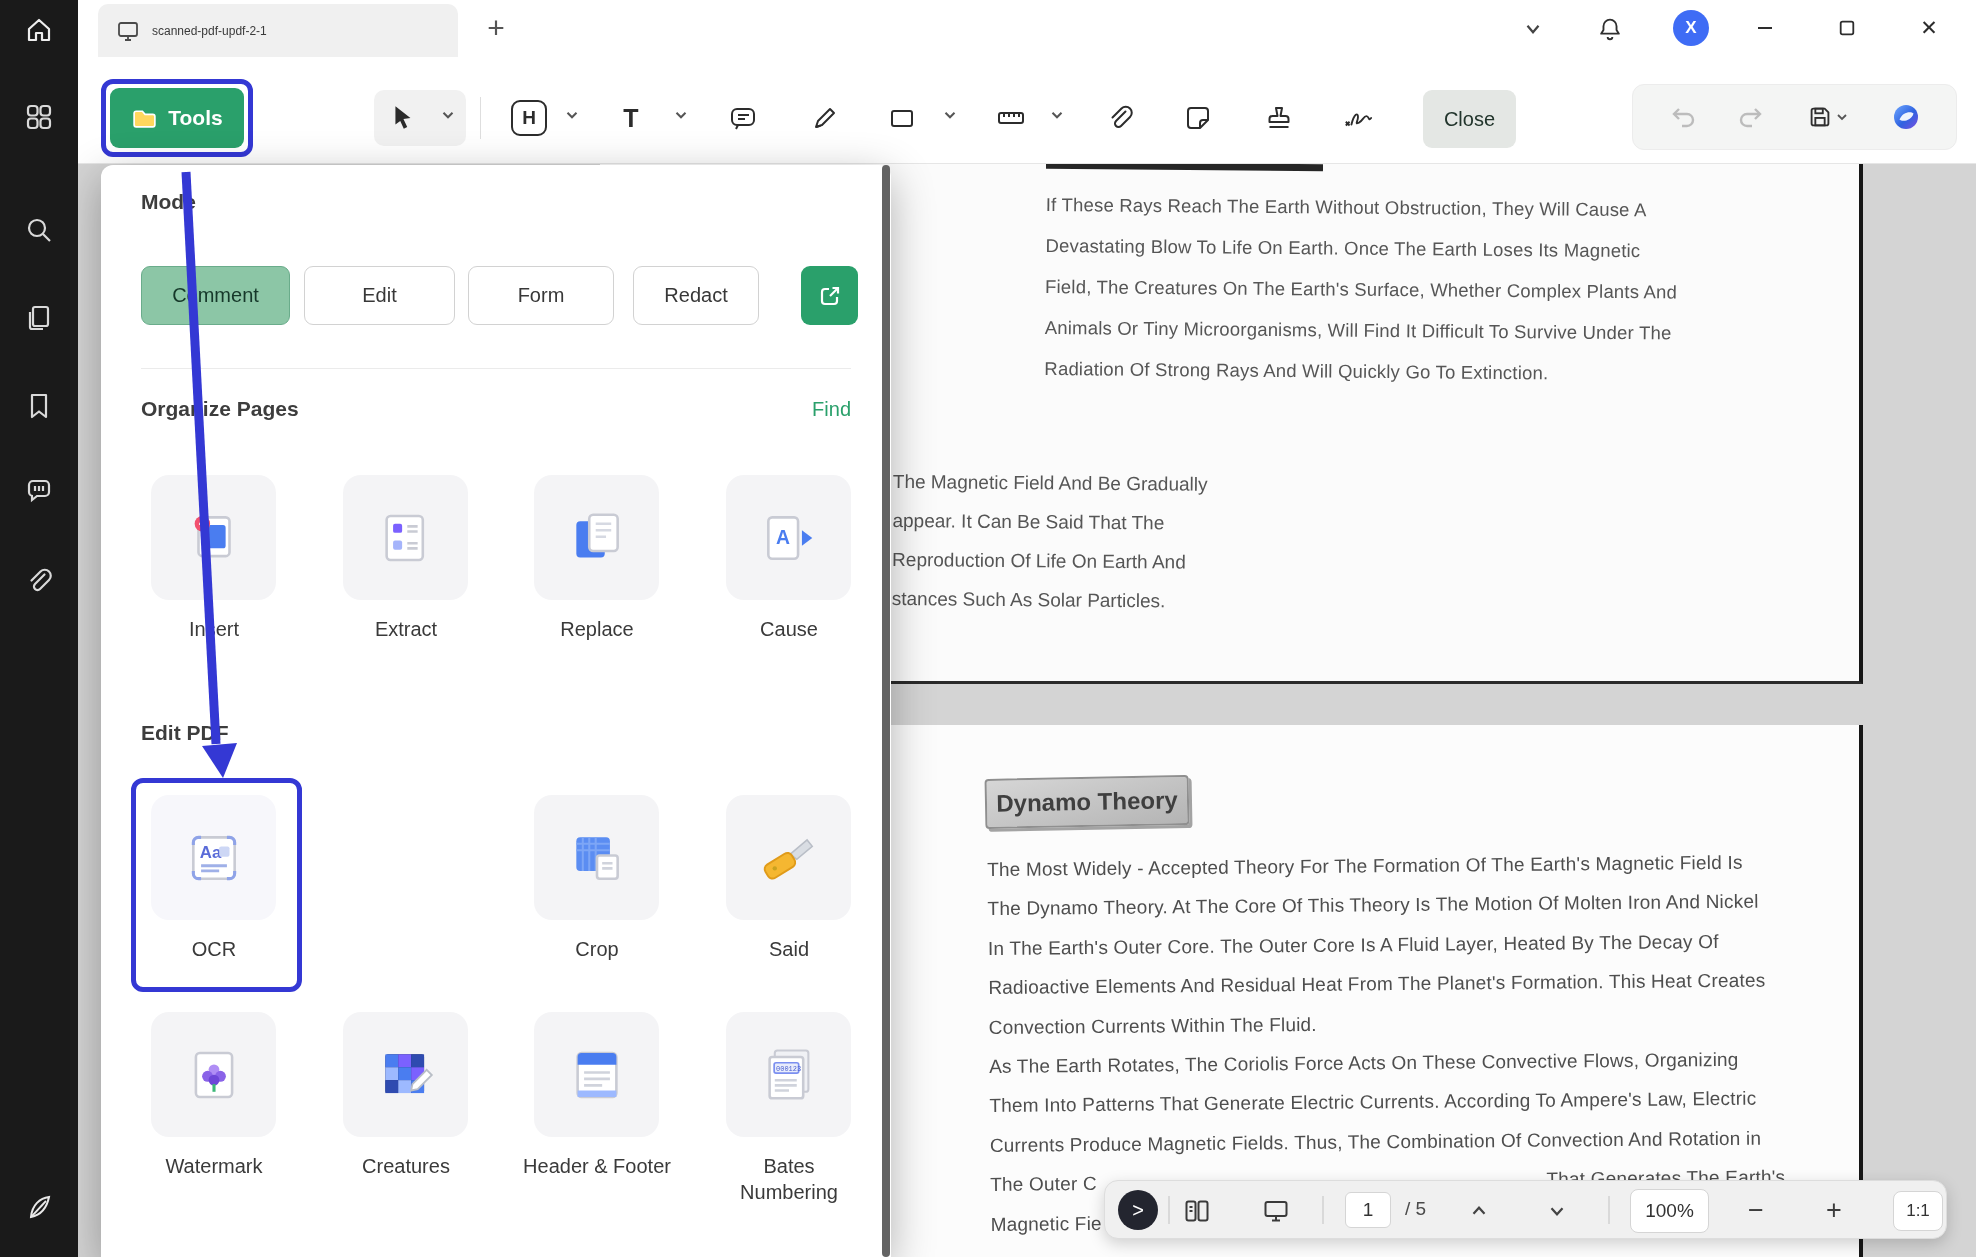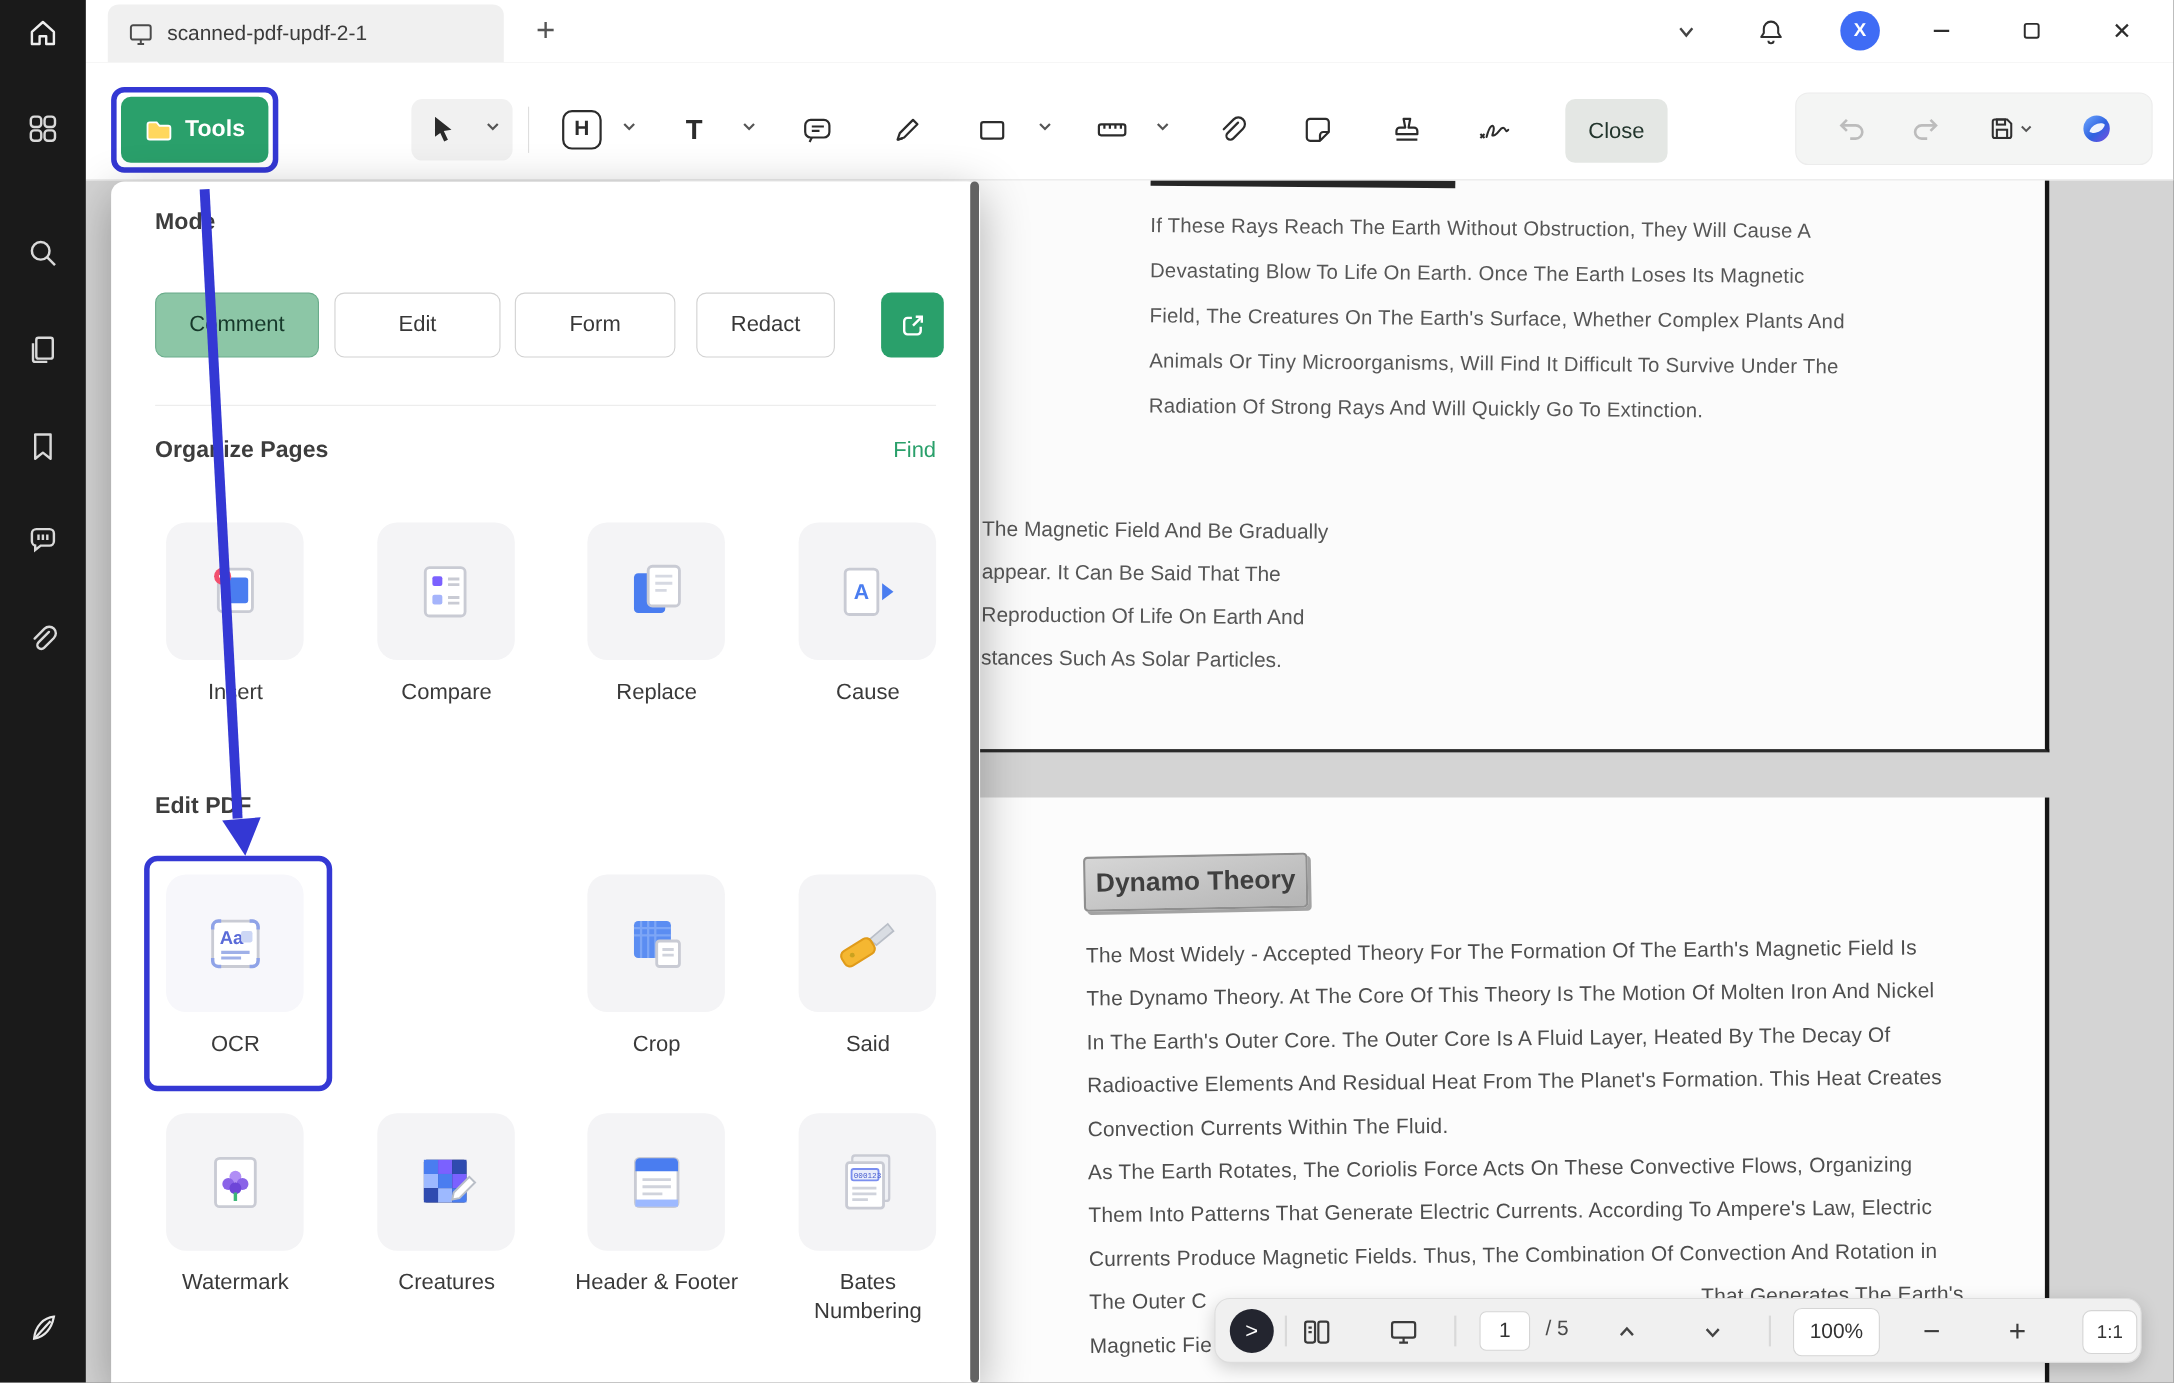--- a/index.html
+++ b/index.html
@@ -9,21 +9,21 @@
 
   
   .sidebar{position:absolute;left:0;top:0;width:78px;height:1257px;background:#1a1a1a;z-index:80;}
   .sb-icon{position:absolute;left:24px;width:30px;height:30px;display:flex;align-items:center;justify-content:center;cursor:pointer;}
   .sb-icon svg{width:30px;height:30px;}
 
   
   .topbar{position:absolute;left:78px;top:0;width:1898px;height:57px;background:#ffffff;z-index:20;}
   .tab{position:absolute;left:20px;top:4px;width:360px;height:53px;background:#f0f0f0;
        border-radius:10px 10px 0 0;display:flex;align-items:center;padding:0 18px;gap:12px;box-sizing:border-box;}
-  .tab-title{font-size:19px;color:#3a3a3a;white-space:nowrap;}
+  .tab-title{font-size:12px;color:#3a3a3a;white-space:nowrap;}
   .newtab{position:absolute;left:398px;top:6px;width:40px;height:44px;display:flex;align-items:center;justify-content:center;
           font-size:30px;color:#555;cursor:pointer;}
   .tb-ico{position:absolute;top:11px;width:36px;height:36px;display:flex;align-items:center;justify-content:center;cursor:pointer;}
   .avatar{position:absolute;left:1595px;top:10px;width:36px;height:36px;border-radius:50%;background:#3f6cf5;color:#fff;
           display:flex;align-items:center;justify-content:center;font-size:17px;font-weight:700;cursor:pointer;}
   .winbtn{position:absolute;top:9px;width:38px;height:38px;display:flex;align-items:center;justify-content:center;
           color:#2d2d2d;font-size:21px;cursor:pointer;}
 
   
   .toolbar{position:absolute;left:78px;top:57px;width:1898px;height:106px;background:#fff;border-bottom:1px solid #e6e6e6;z-index:20;}
@@ -417,21 +417,21 @@
     </div>
     <div class="card-item" style="left:242px;top:310px">
       <div class="card">
         <svg viewBox="0 0 48 48">
             <rect x="9" y="7" width="28" height="34" rx="3" fill="#ffffff" stroke="#c9cbd4" stroke-width="2"></rect>
             <rect x="14" y="13" width="7" height="7" rx="1.5" fill="#7b61ff"></rect>
             <rect x="14" y="26" width="7" height="7" rx="1.5" fill="#a5b4fb"></rect>
             <path d="M25 15 h8 M25 19 h8 M25 28 h8 M25 32 h8" stroke="#c9cbd4" stroke-width="2"></path>
           </svg>
       </div>
-      <div class="card-label">Compare</div>
+      <div class="card-label">Extract</div>
     </div>
     <div class="card-item" style="left:433px;top:310px">
       <div class="card">
         <svg viewBox="0 0 48 48">
             <rect x="8" y="11" width="22" height="28" rx="3" fill="#4a7df0"></rect>
             <rect x="18" y="6" width="22" height="28" rx="3" fill="#ffffff" stroke="#c9cbd4" stroke-width="2"></rect>
             <path d="M23 13 h12 M23 18 h12 M23 23 h8" stroke="#d6d9e2" stroke-width="2"></path>
           </svg>
       </div>
       <div class="card-label">Replace</div>

